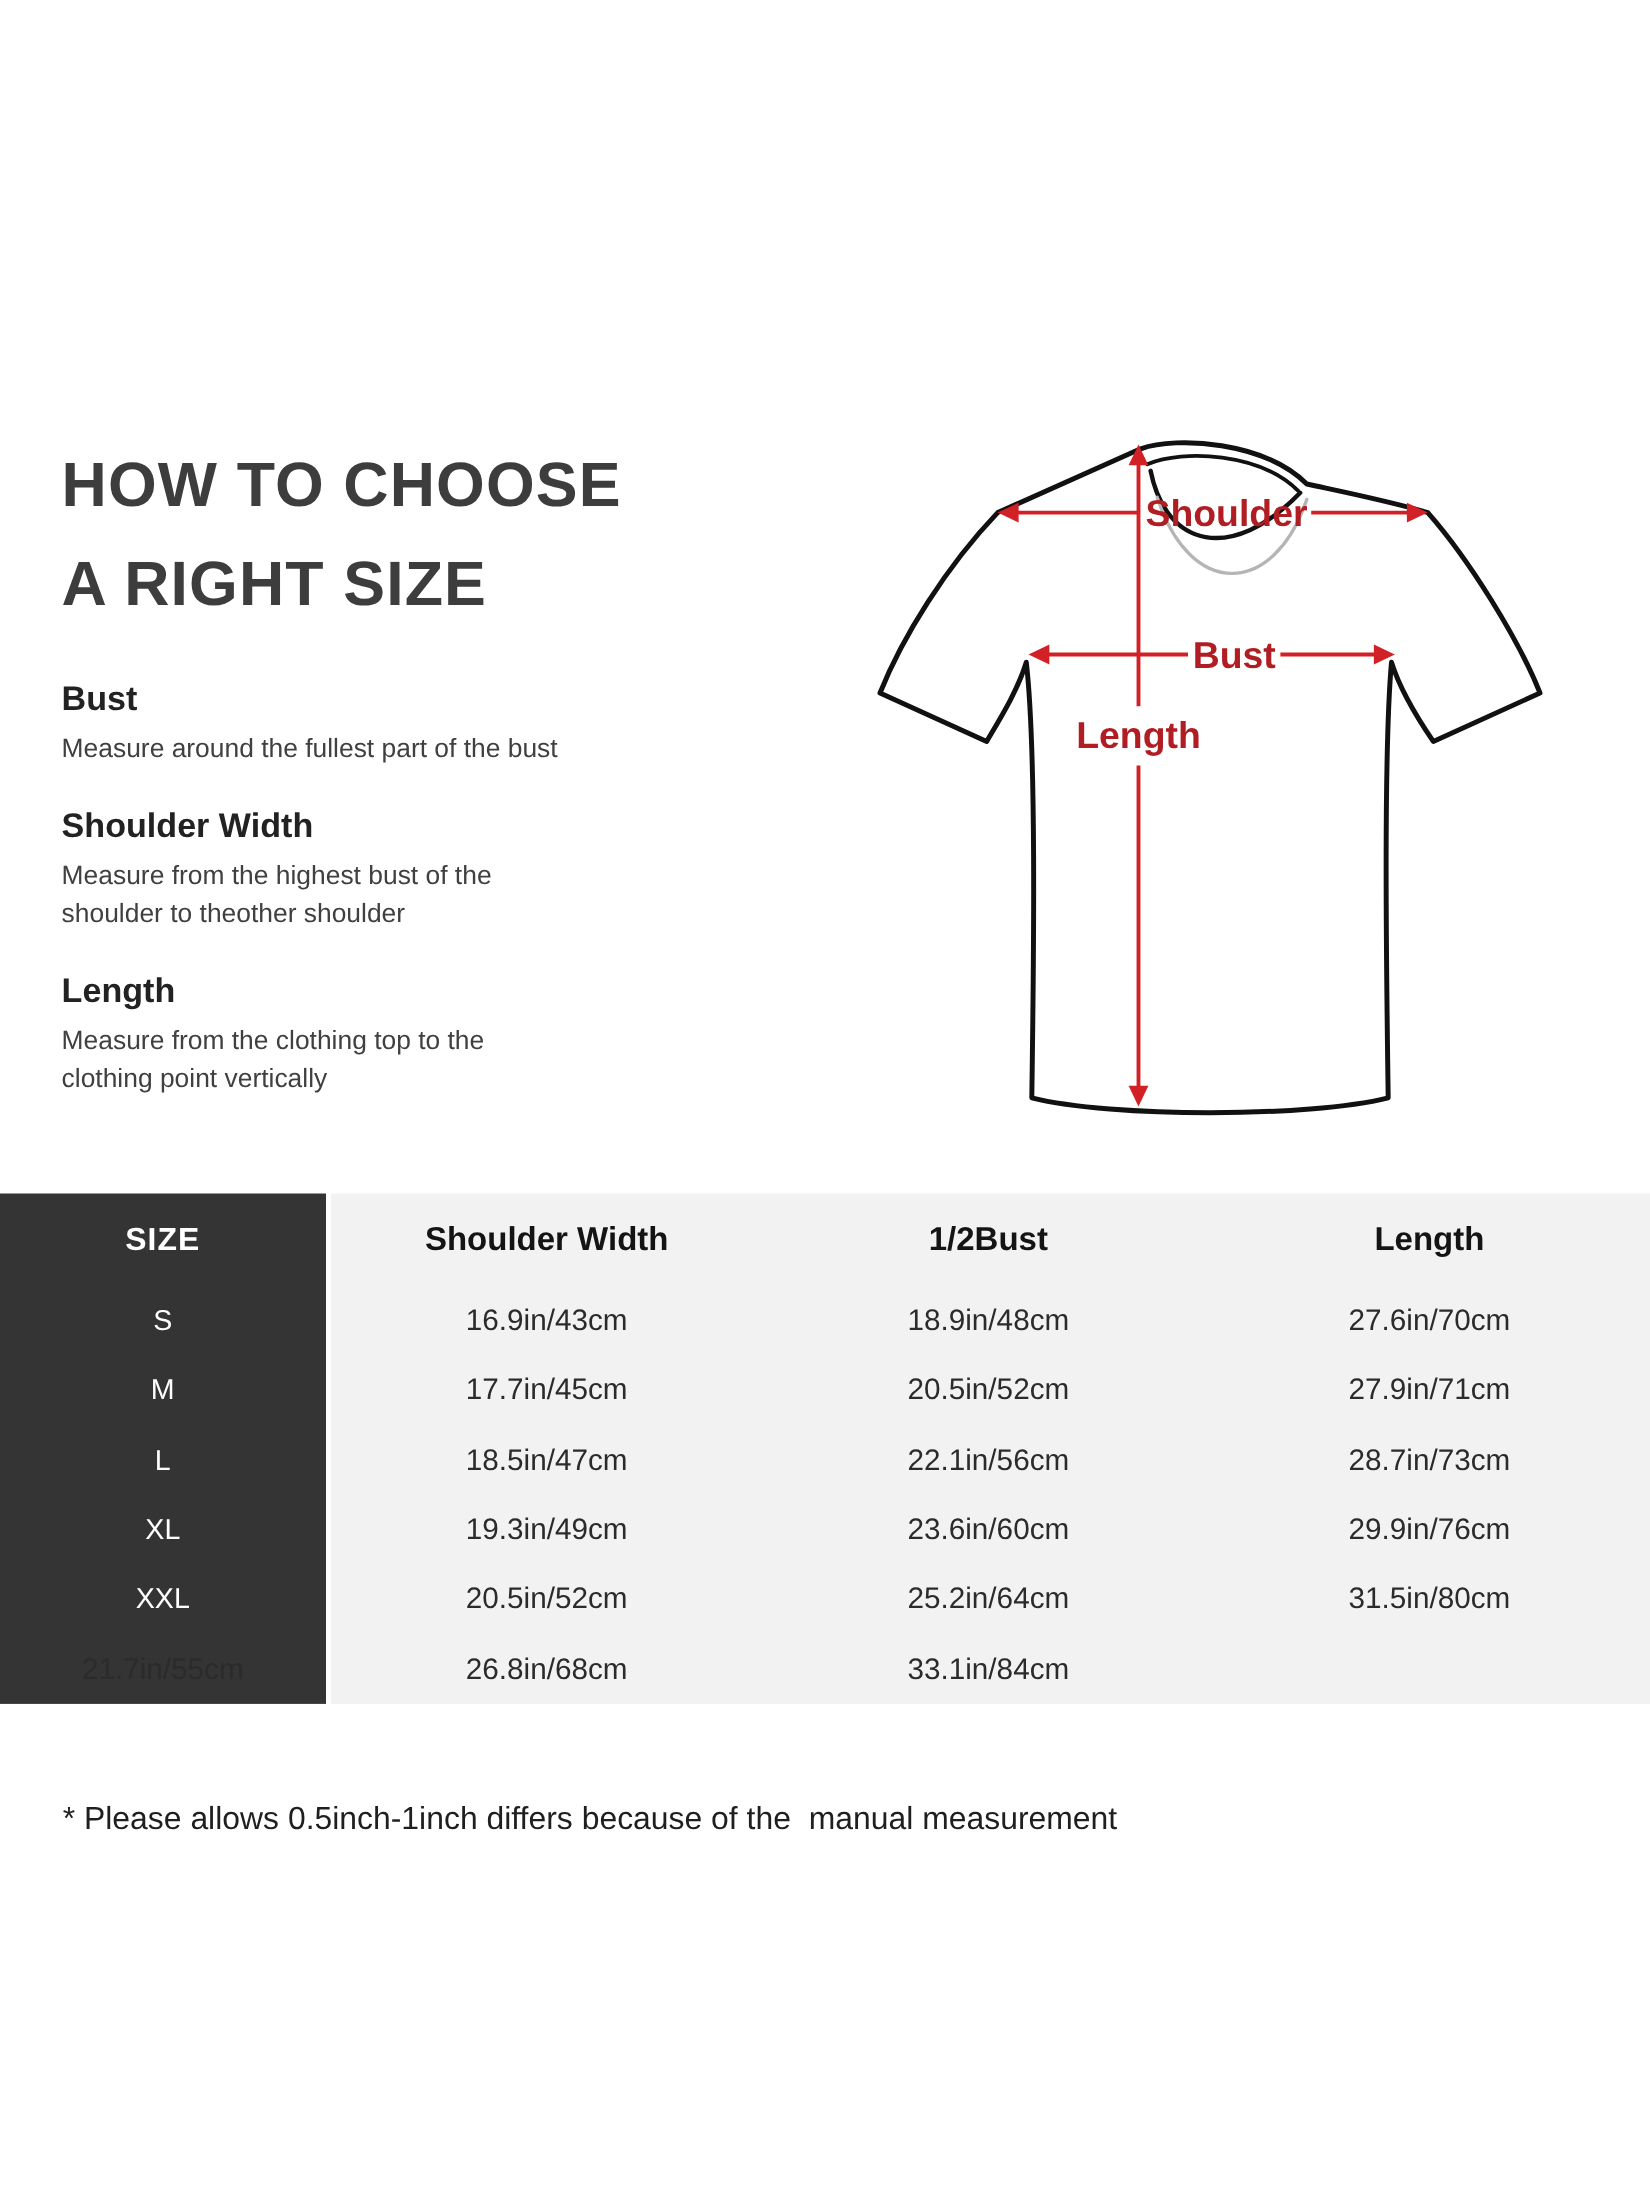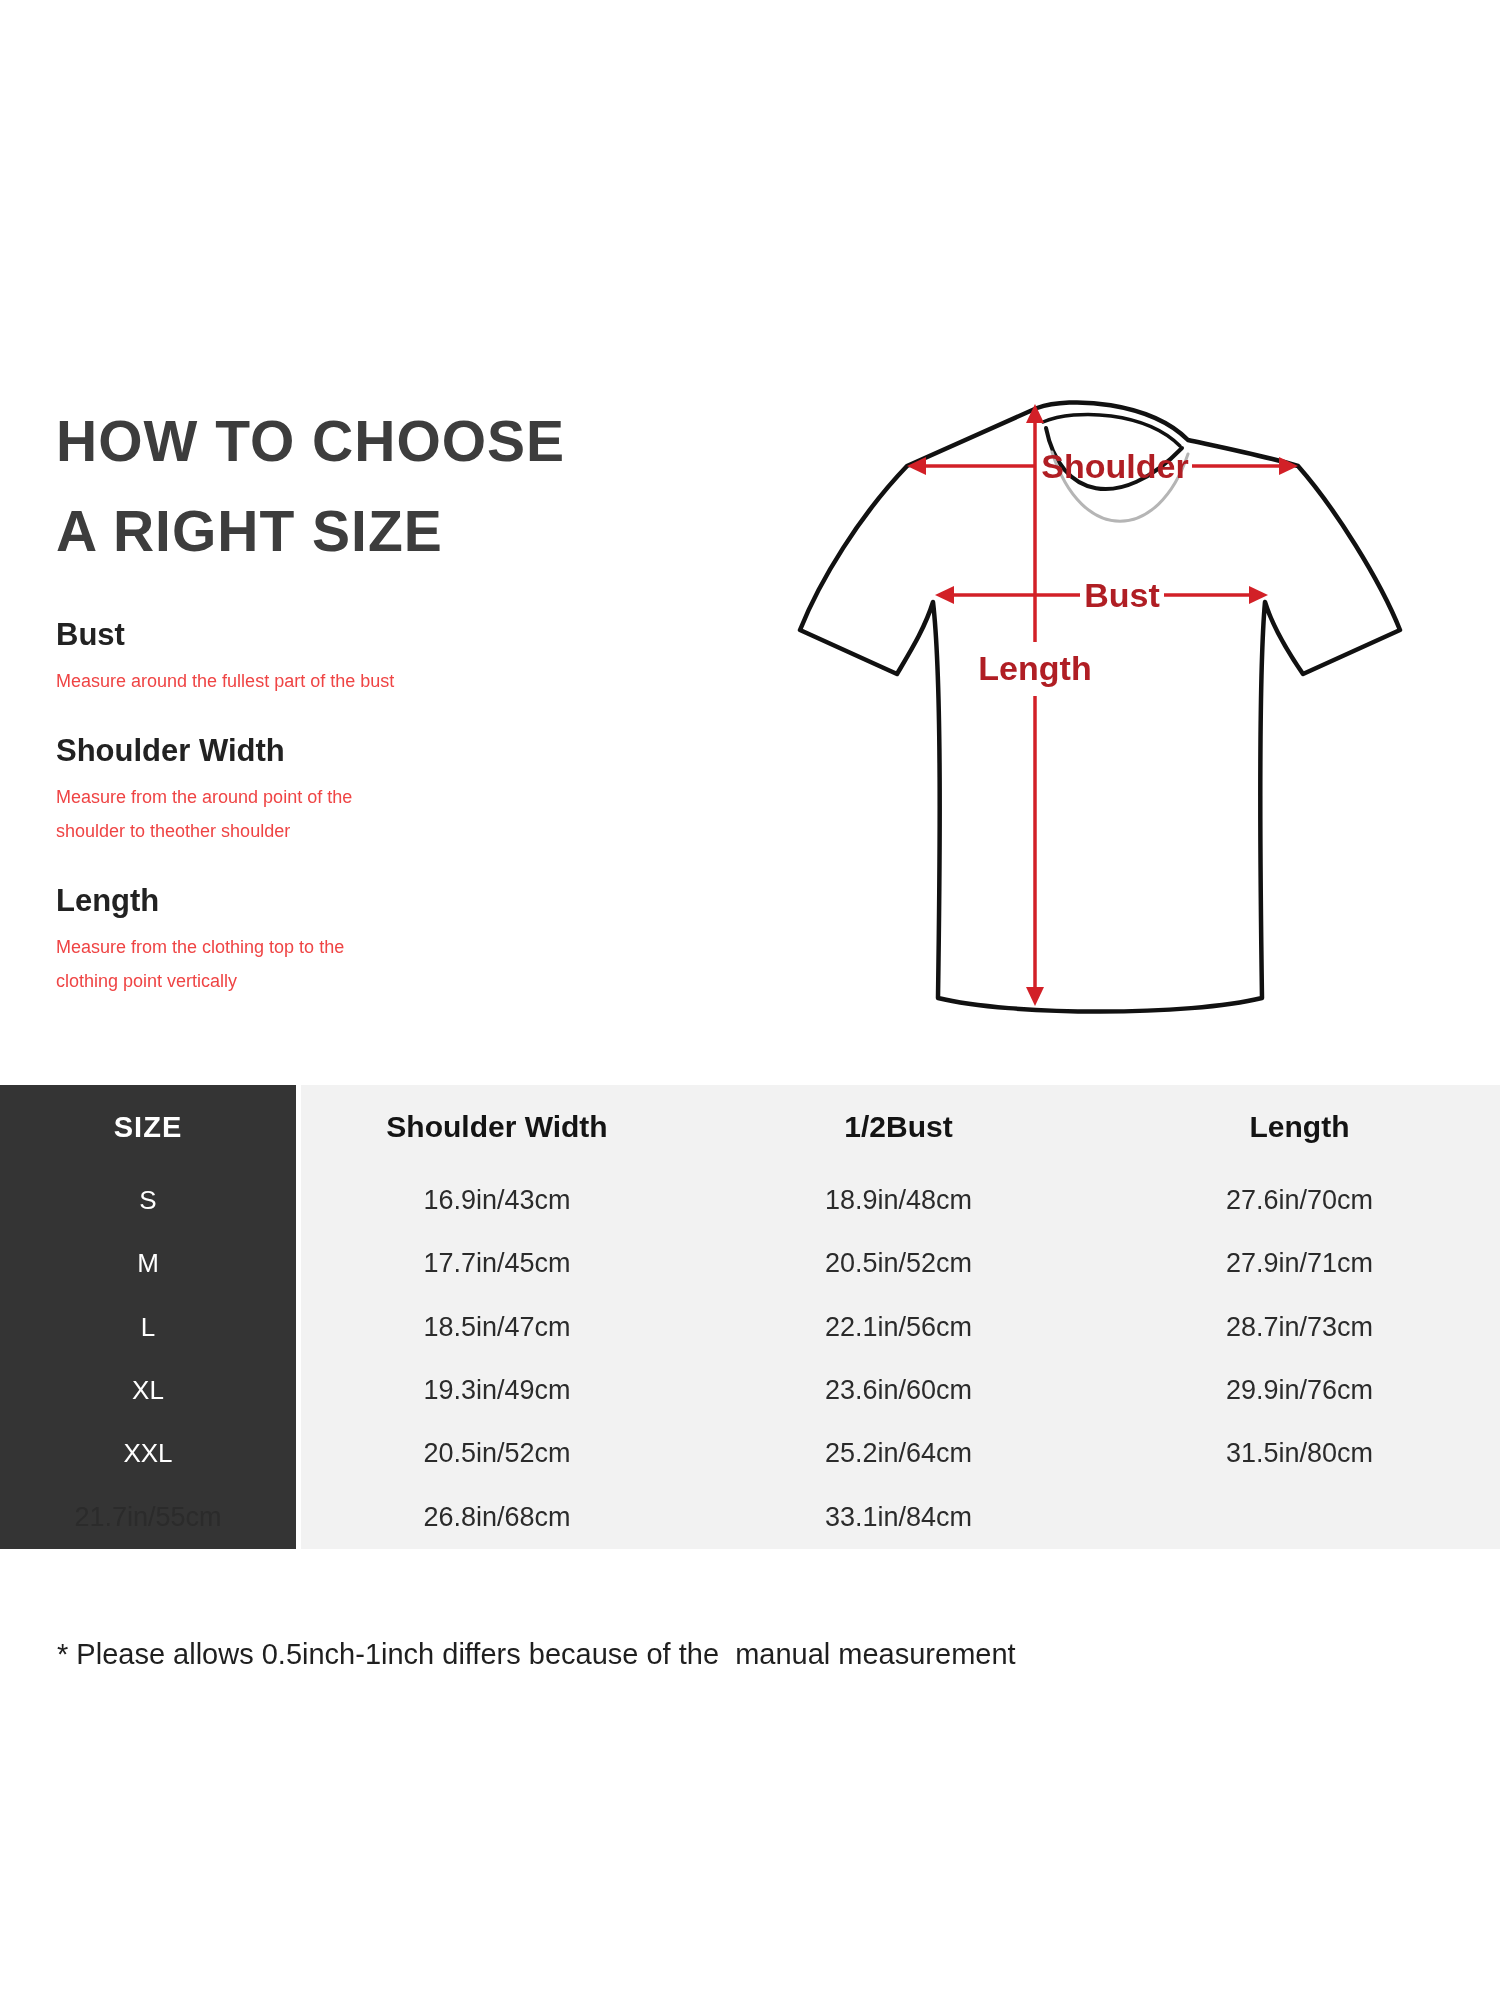--- a/index.html
+++ b/index.html
@@ -10,21 +10,21 @@
   
   .title {
     position:absolute; left:56px; top:396px;
     font-size:57px; font-weight:bold; color:#3d3d3d;
     line-height:90px; letter-spacing:1px; white-space:nowrap;
   }
   
   .instructions { position:absolute; left:56px; top:616px; width:600px; }
   .inst-section { margin-bottom:34px; }
   .inst-heading { font-size:31px; font-weight:bold; color:#222222; line-height:38px; margin-bottom:10px; }
-  .inst-line { font-size:18px; color:#ef4444; line-height:34px; }
+  .inst-line { font-size:24px; color:#404040; line-height:34px; }
   
   .diagram { position:absolute; left:760px; top:340px; }
   .diagram text { font-family:"Liberation Sans", sans-serif; font-weight:bold; font-size:34px; }
   
   .size-table {
     position:absolute; left:0; top:1085px; width:1500px; height:464px;
     display:grid;
     grid-template-columns:296px 402px 401px 401px;
     grid-template-rows:84px repeat(6, 63.3px);
     background:linear-gradient(90deg,#343434 0 296px,#ffffff 296px 301px,#f2f2f2 301px 100%);
@@ -47,21 +47,21 @@
     <div>A RIGHT SIZE</div>
   </div>
 
   <div class="instructions">
     <div class="inst-section">
       <div class="inst-heading">Bust</div>
       <div class="inst-line">Measure around the fullest part of the bust</div>
     </div>
     <div class="inst-section">
       <div class="inst-heading">Shoulder Width</div>
-      <div class="inst-line">Measure from the around point of the</div>
+      <div class="inst-line">Measure from the highest bust of the</div>
       <div class="inst-line">shoulder to theother shoulder</div>
     </div>
     <div class="inst-section">
       <div class="inst-heading">Length</div>
       <div class="inst-line">Measure from the clothing top to the</div>
       <div class="inst-line">clothing point vertically</div>
     </div>
   </div>
 
   <svg class="diagram" width="680" height="700" viewBox="0 0 680 700">

